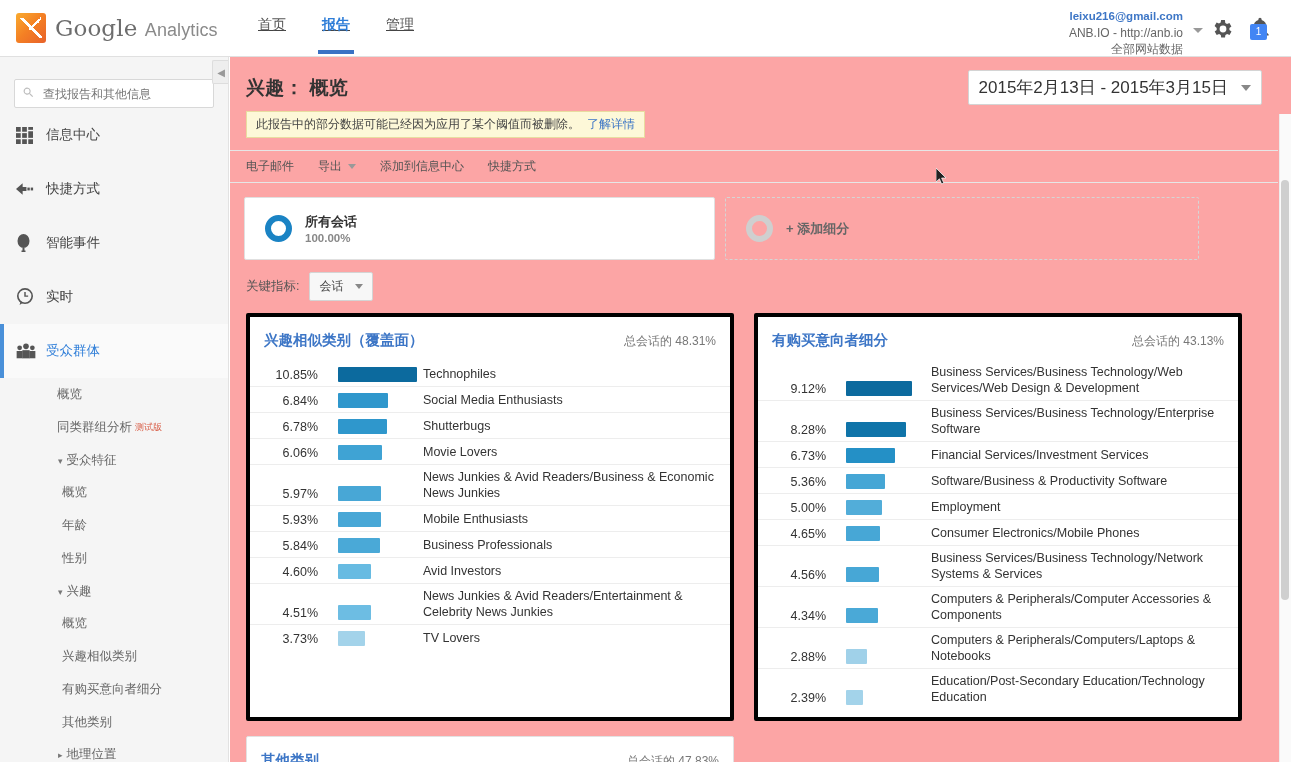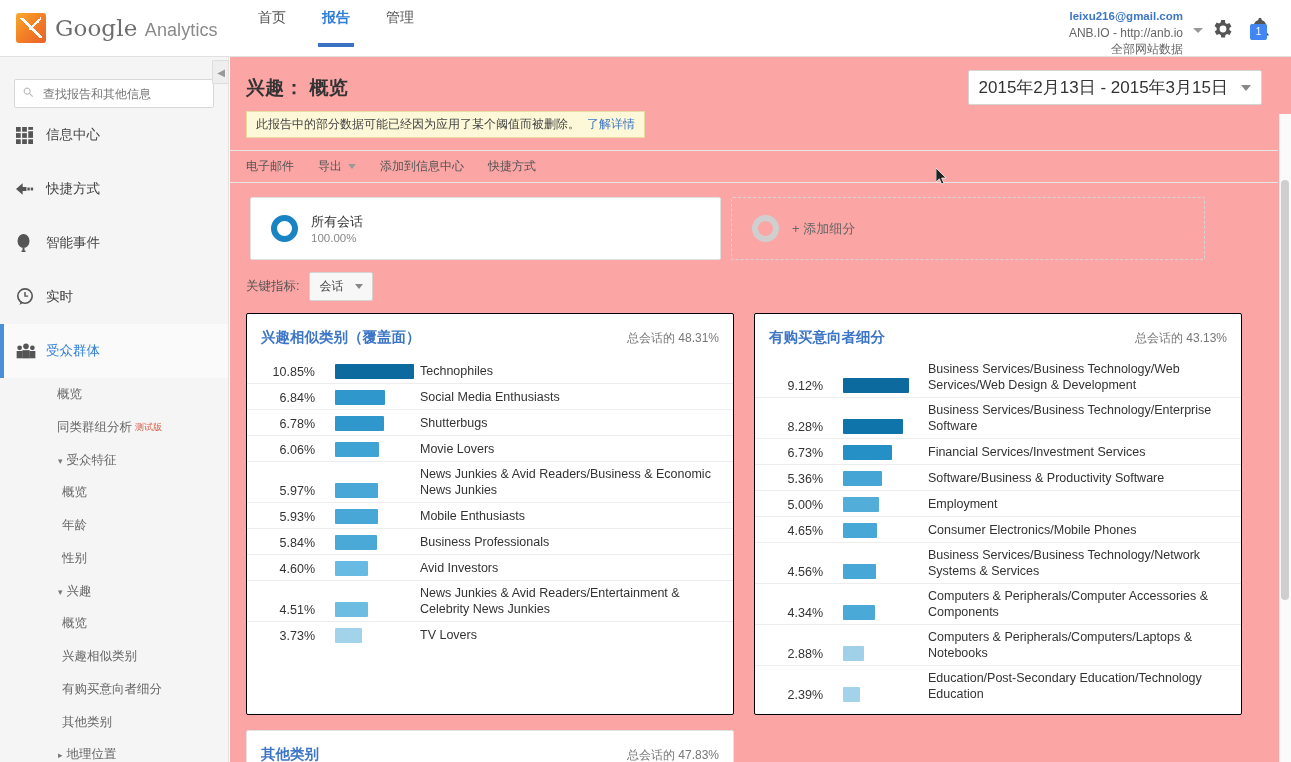--- a/index.html
+++ b/index.html
@@ -32,21 +32,21 @@
   .logo-mark:before {
     content: ""; position: absolute; left: 13px; top: 4px; width: 12px; height: 13px;
     background: linear-gradient(135deg, transparent 48%, #fff 48%, #fff 60%, transparent 60%);
   }
   .logo-text {
     font-family: "DejaVu Serif", "Liberation Serif", serif;
     font-size: 23px; color: #6d6d6d; letter-spacing: .1px; white-space: nowrap;
   }
   .logo-text .thin { color: #8a8a8a; font-family: "Liberation Sans", sans-serif; font-size: 18px; font-weight: 300;}
 
-  .mainnav { position: absolute; left: 240px; top: 0; height: 47px; display: flex; align-items: flex-end; }
+  .mainnav { position: absolute; left: 240px; top: 0; height: 47px; display: flex; align-items: center; text-decoration: underline; }
   .mainnav a {
     display: block; padding: 22px 18px 20px 18px; font-size: 14px; color: #555;
     text-decoration: none; position: relative; white-space: nowrap;
   }
   .mainnav a.active { color: #2f7ed8; font-weight: bold; }
   .mainnav a.active:after {
     content: ""; position: absolute; left: 14px; right: 14px; bottom: 0; height: 4px; background: #3a72c4;
   }
 
   .acct { position: absolute; right: 108px; top: 9px; text-align: right; line-height: 1.35; }
@@ -131,21 +131,21 @@
     height: 33px; display: flex; align-items: center; padding-left: 16px;
   }
   .toolbar .tb {
     font-size: 12px; color: #555; margin-right: 24px; cursor: pointer; display: flex; align-items: center;
   }
   .toolbar .tb .c {
     margin-left: 6px; width: 0; height: 0;
     border-left: 4px solid transparent; border-right: 4px solid transparent; border-top: 5px solid #999;
   }
 
-  .segrow { display: flex; padding: 14px 16px 0 20px; }
+  .segrow { display: flex; padding: 14px 16px 0 14px; font-weight: bold; }
   .seg-card {
     width: 471px; height: 63px; border: 1px solid #e0e0e0; border-radius: 2px;
     display: flex; align-items: center; padding-left: 20px; background: #fff; cursor: pointer;
   }
   .donut {
     width: 27px; height: 27px; border-radius: 50%;
     border: 6px solid #1a83c4; margin-right: 13px;
   }
   .donut.empty { border-color: #cfcfcf; }
   .seg-name { font-size: 13px; color: #333; line-height: 1.4; }
@@ -163,21 +163,21 @@
     padding: 5px 9px; font-size: 12px; color: #444; display: flex; align-items: center; cursor: pointer;
   }
   .dropdown .c {
     margin-left: 12px; width: 0; height: 0;
     border-left: 4px solid transparent; border-right: 4px solid transparent; border-top: 5px solid #888;
   }
 
   
   .panels { display: flex; padding: 12px 16px 0 16px; }
   .panel {
-    border: 1px solid #000000; border-radius: 2px; background: #fff; width: 488px;
+    border: 4px solid #000000; border-radius: 2px; background: #fff; width: 488px;
   }
   .panel.right { margin-left: 20px; }
   .panel-head {
     display: flex; justify-content: space-between; align-items: baseline;
     padding: 14px 14px 10px 14px;
   }
   .panel-title { color: #3d76c6; font-size: 14.5px; font-weight: bold; }
   .panel-sub { color: #777; font-size: 12px; }
   .panel-body { padding: 0 0 8px 0; }
   .drow {

